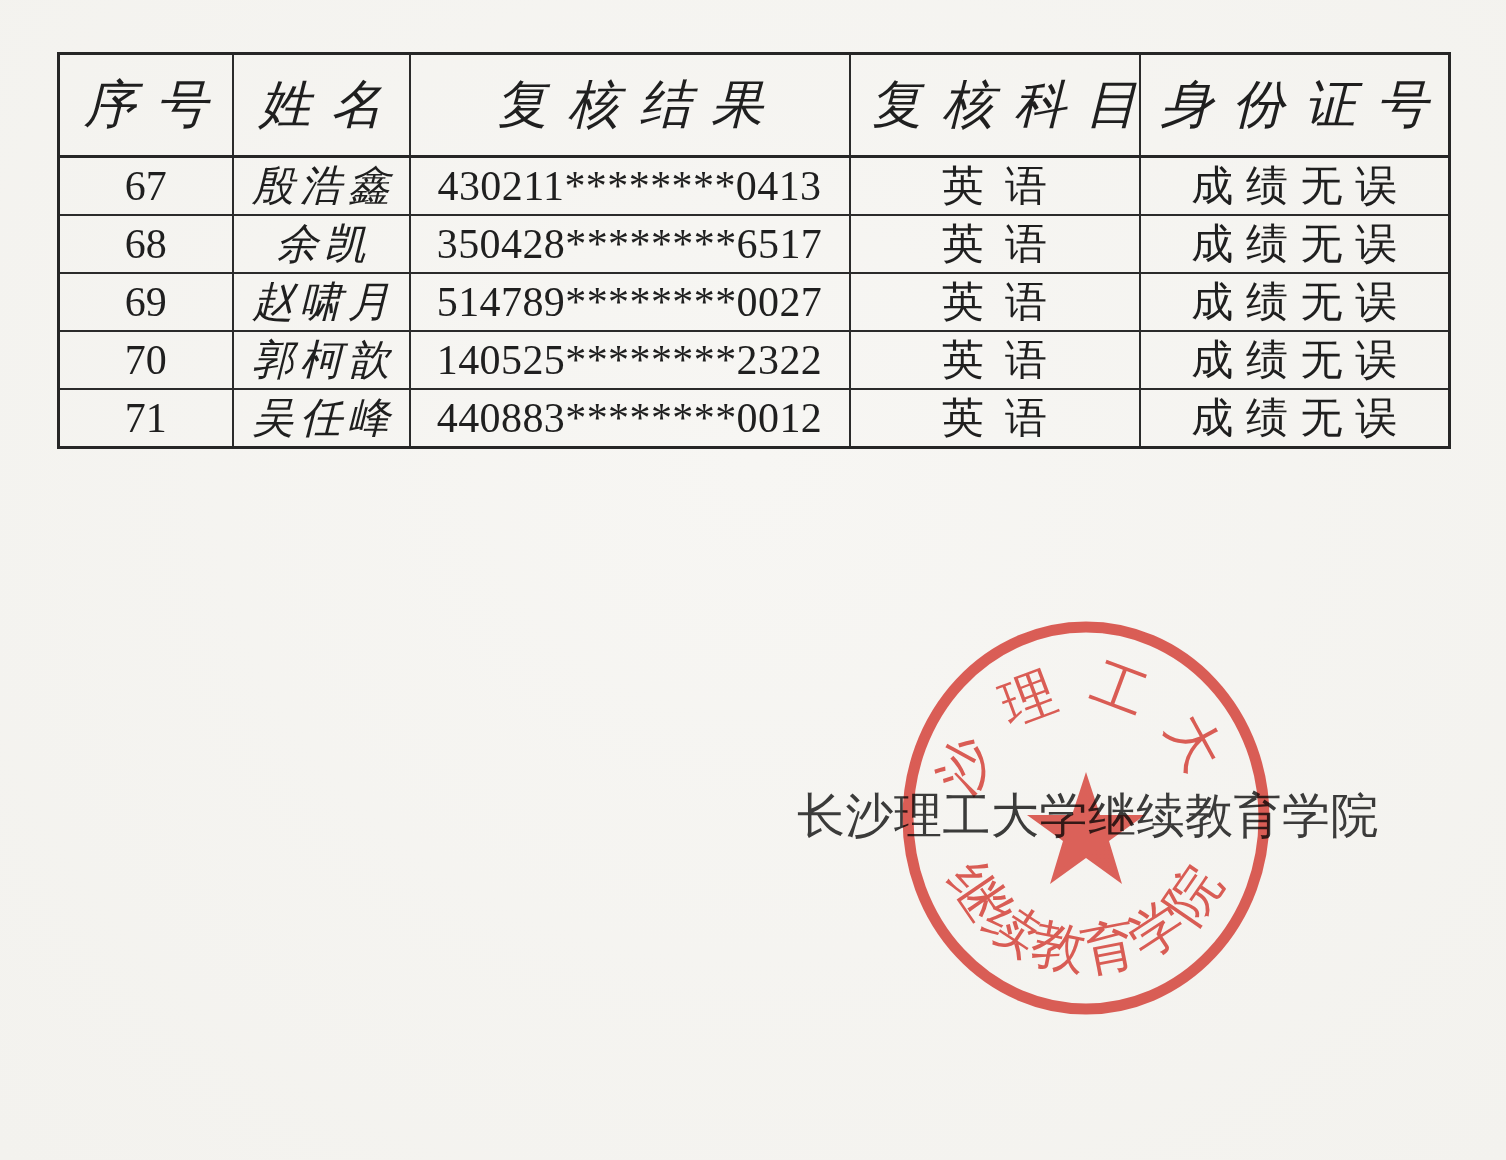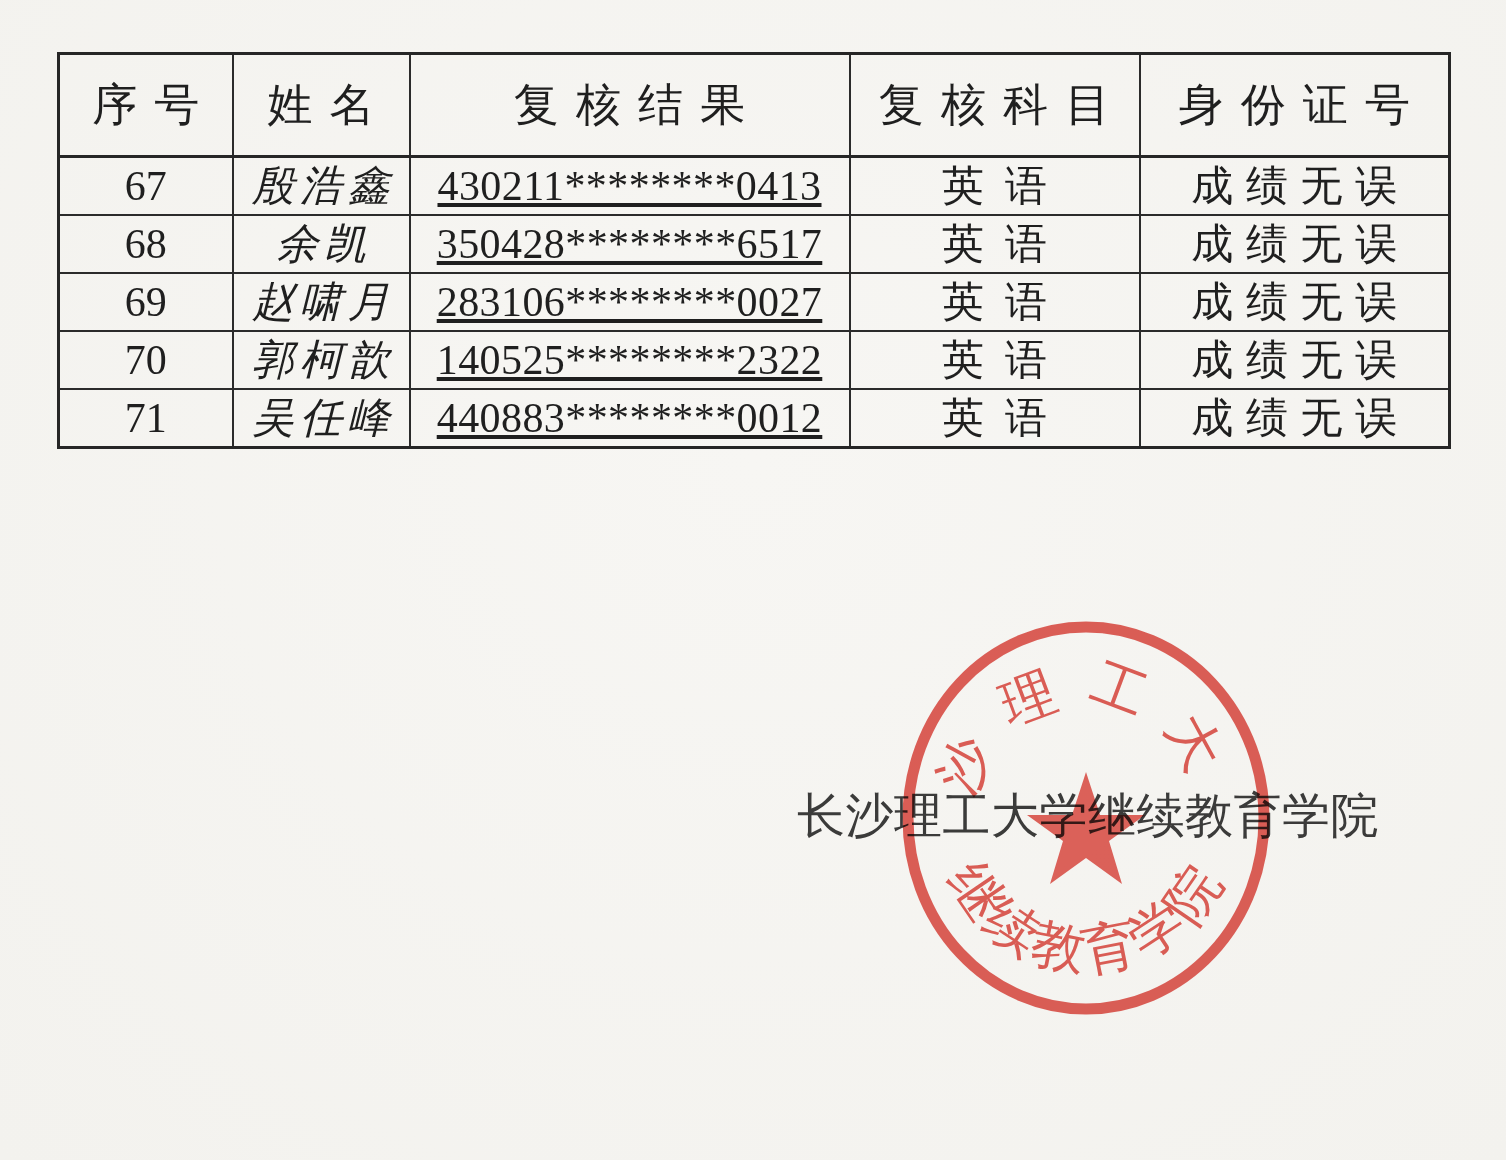--- a/index.html
+++ b/index.html
@@ -29,29 +29,30 @@
     text-align:center;
     vertical-align:middle;
     padding:0;
     font-weight:normal;
     overflow:hidden;
     white-space:nowrap;
   }
   table.review{border:3px solid #262626;}
   table.review th{
     height:100px;
-    font-size:45px;
+    font-size:52px;
     letter-spacing:0.38em;
     text-indent:0.38em; 
     border-bottom:3px solid #262626;
+    font-style:italic;
   }
   table.review td{height:54px;font-size:42px;}
   td.cell-no{font-size:42px;margin-top:7px;}
   td.cell-name{letter-spacing:0.14em;text-indent:0.14em;font-style:italic;}
-  td.cell-id{font-size:42px;letter-spacing:0.01em;text-decoration:underline;}
+  td.cell-id{font-size:42px;letter-spacing:0.01em;}
   td.cell-subject{font-size:40px;letter-spacing:0.5em;text-indent:0.5em;margin-top:15px;}
   td.cell-result{font-size:40px;letter-spacing:0.3em;text-indent:0.3em;}
 
   .stamp{
     position:absolute;left:890px;top:616px;
     width:382px;height:402px;
     mix-blend-mode:multiply;
     opacity:0.92;
   }
   .stamp text{
@@ -110,21 +111,21 @@
       <tr>
         <td class="cell-no">68</td>
         <td class="cell-name">余凯</td>
         <td class="cell-id">350428********6517</td>
         <td class="cell-subject">英语</td>
         <td class="cell-result">成绩无误</td>
       </tr>
       <tr>
         <td class="cell-no">69</td>
         <td class="cell-name">赵啸月</td>
-        <td class="cell-id">283106********0027</td>
+        <td class="cell-id">514789********0027</td>
         <td class="cell-subject">英语</td>
         <td class="cell-result">成绩无误</td>
       </tr>
       <tr>
         <td class="cell-no">70</td>
         <td class="cell-name">郭柯歆</td>
         <td class="cell-id">140525********2322</td>
         <td class="cell-subject">英语</td>
         <td class="cell-result">成绩无误</td>
       </tr>

